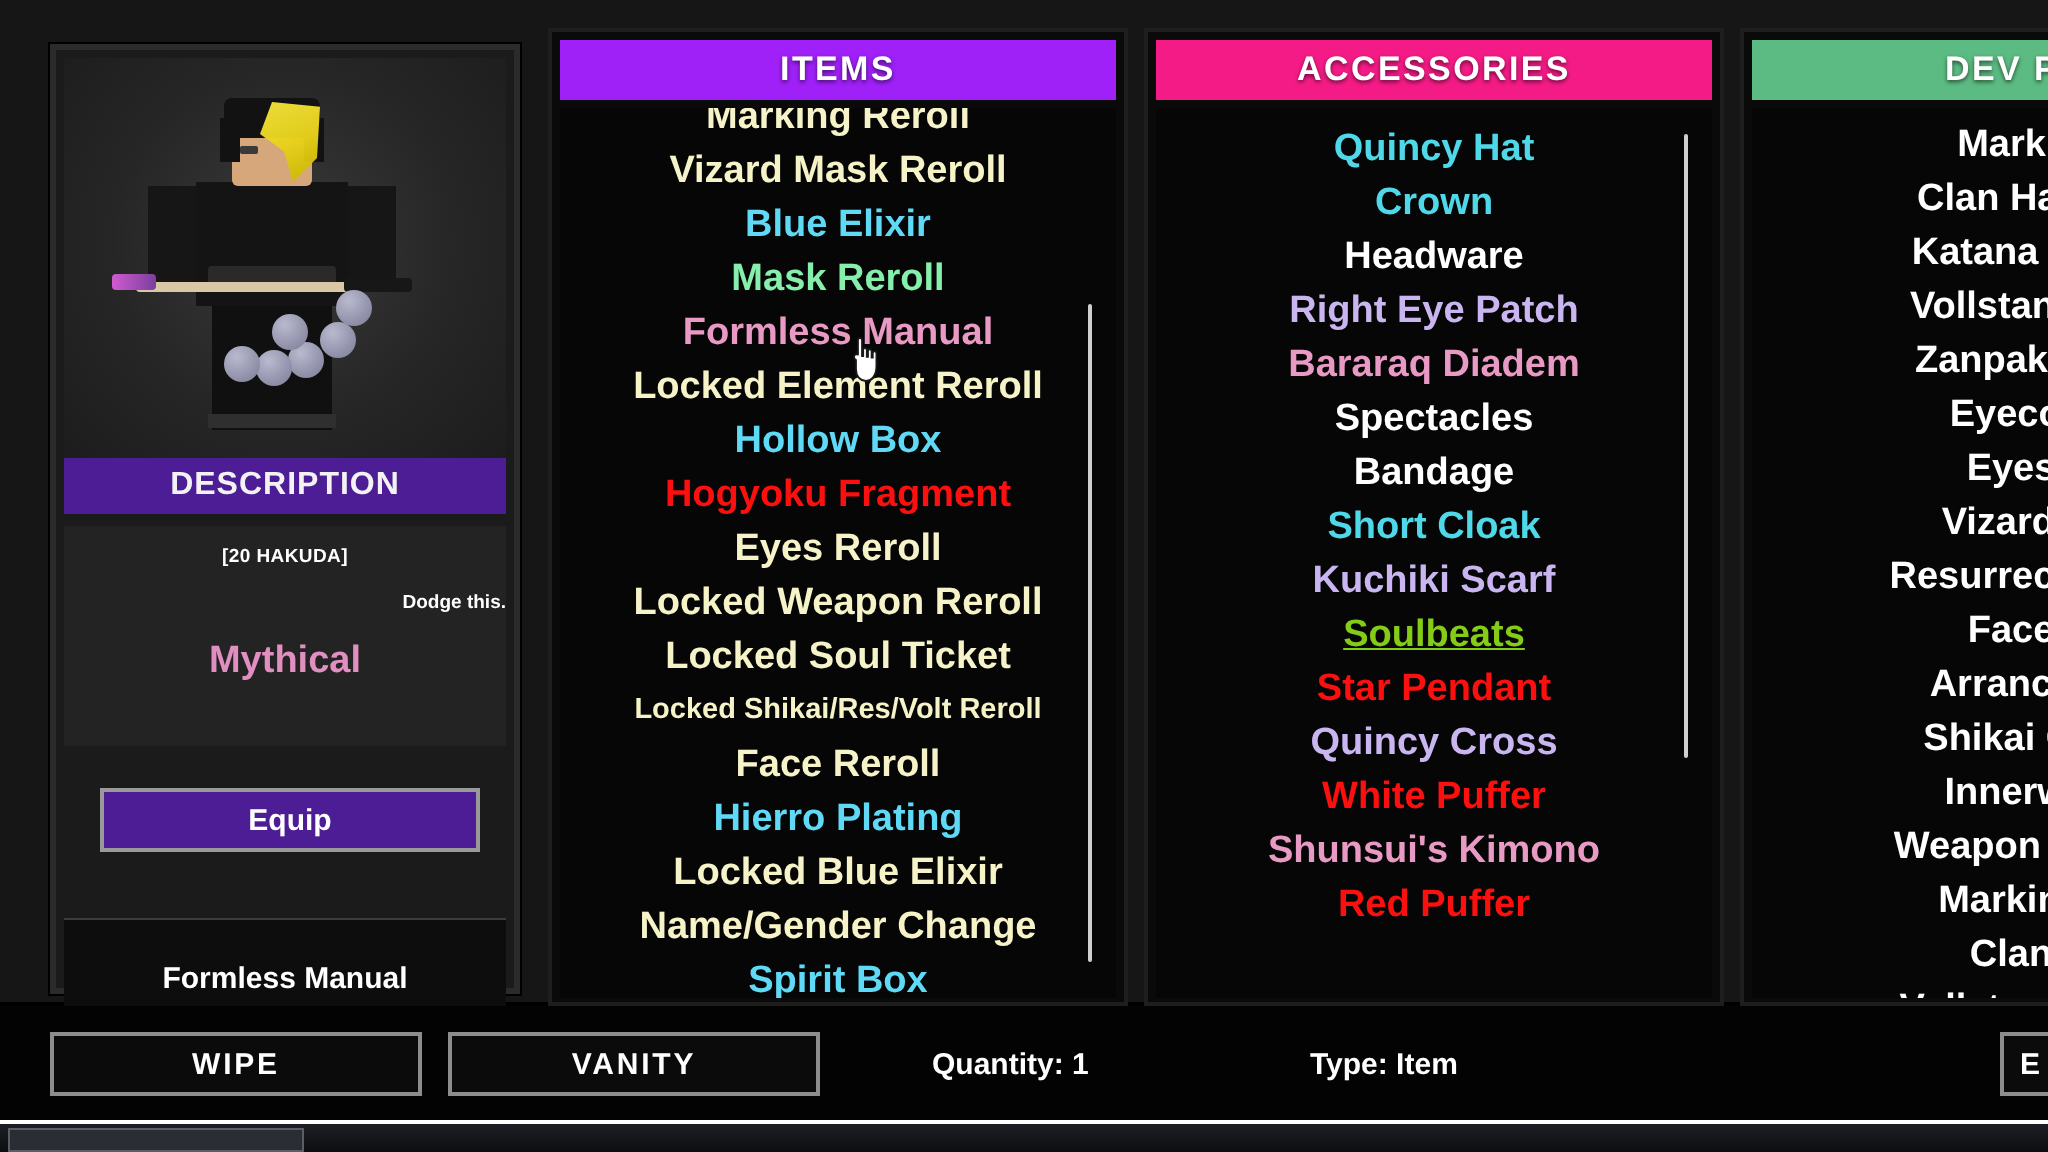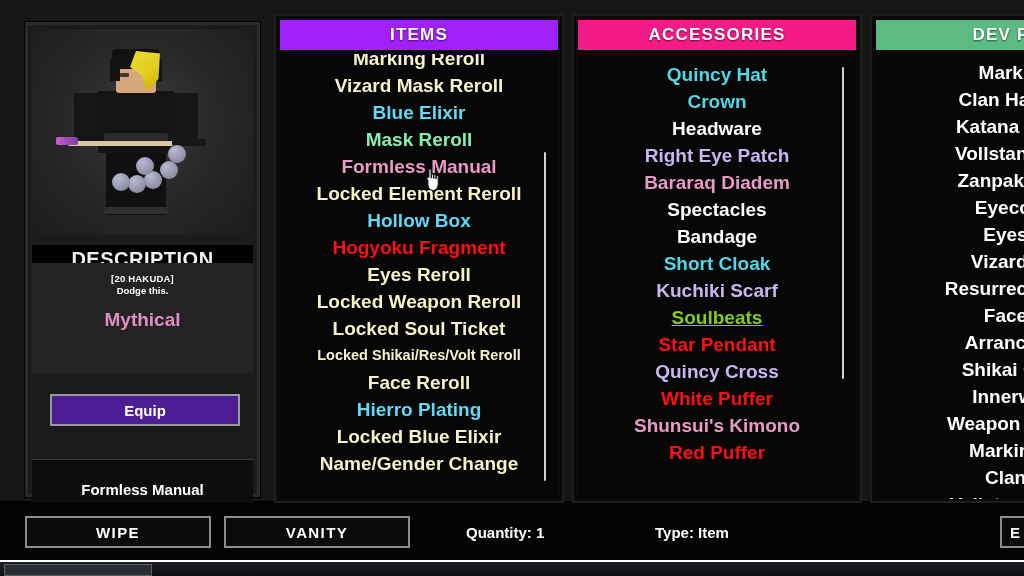--- a/index.html
+++ b/index.html
@@ -62,30 +62,30 @@
   .av-legs{left:74px;top:124px;width:60px;height:62px;background:#101010;}
   .av-belt{left:72px;top:178px;width:64px;height:7px;background:#2f2f2f;}
   .av-blade{left:36px;top:112px;width:132px;height:5px;background:#d9c7a5;border-radius:2px;}
   .av-hilt{left:24px;top:108px;width:22px;height:8px;background:linear-gradient(90deg,#d05bd0,#7a3f9e);border-radius:2px;}
   .av-sheath{left:140px;top:110px;width:34px;height:7px;background:#171717;border-radius:2px;}
   .beadchain{position:absolute;}
   .bead{position:absolute;width:18px;height:18px;border-radius:50%;
     background:radial-gradient(circle at 35% 30%,#b9b9cf,#7b7b95);}
 
   .desc-header{
-    position:absolute;left:4px;top:220px;width:221px;height:28px;
-    background:#000000;color:#f2f2f2;font-weight:bold;font-size:20px;
+    position:absolute;left:4px;top:204px;width:221px;height:28px;
+    background:#4c1d95;color:#f2f2f2;font-weight:bold;font-size:16px;
     letter-spacing:.5px;display:flex;align-items:center;justify-content:center;
   }
   .desc-body{
     position:absolute;left:4px;top:238px;width:221px;height:110px;
     background:#232323;text-align:center;padding-top:10px;
   }
   .desc-line1{color:#ffffff;font-size:9.5px;font-weight:bold;letter-spacing:.2px;}
-  .desc-line2{color:#ffffff;font-size:9.5px;font-weight:bold;margin-top:1px;}
+  .desc-line2{color:#ffffff;font-size:9.5px;font-weight:bold;margin-top:12px;text-align:right;}
   .desc-rarity{color:#e08fc0;font-size:19px;font-weight:bold;margin-top:13px;}
 
   .equip-btn{
     position:absolute;left:22px;top:369px;width:190px;height:32px;
     background:#4c1d95;border:2px solid #9a9a9a;
     color:#fff;font-size:15px;font-weight:bold;
     display:flex;align-items:center;justify-content:center;
   }
   .name-strip{
     position:absolute;left:4px;top:434px;width:221px;height:60px;
@@ -210,20 +210,21 @@
               <div class="entry" style="color: rgb(95, 217, 245); font-size: 19px; height: 27px; line-height: 27px;">Hollow Box</div>
               <div class="entry" style="color: rgb(251, 15, 15); font-size: 19px; height: 27px; line-height: 27px;">Hogyoku Fragment</div>
               <div class="entry" style="color: rgb(247, 243, 200); font-size: 19px; height: 27px; line-height: 27px;">Eyes Reroll</div>
               <div class="entry" style="color: rgb(247, 243, 200); font-size: 19px; height: 27px; line-height: 27px;">Locked Weapon Reroll</div>
               <div class="entry" style="color: rgb(247, 243, 200); font-size: 19px; height: 27px; line-height: 27px; text-align: center;">Locked Soul Ticket</div>
               <div class="entry" style="color: rgb(247, 243, 200); font-size: 14.5px; height: 27px; line-height: 27px;">Locked Shikai/Res/Volt Reroll</div>
               <div class="entry" style="color: rgb(247, 243, 200); font-size: 19px; height: 27px; line-height: 27px;">Face Reroll</div>
               <div class="entry" style="color: rgb(95, 217, 245); font-size: 19px; height: 27px; line-height: 27px;">Hierro Plating</div>
               <div class="entry" style="color: rgb(247, 243, 200); font-size: 19px; height: 27px; line-height: 27px;">Locked Blue Elixir</div>
               <div class="entry" style="color: rgb(247, 243, 200); font-size: 19px; height: 27px; line-height: 27px;">Name/Gender Change</div>
+              <div class="entry" style="color: rgb(95, 217, 245); font-size: 19px; height: 27px; line-height: 27px;">Spirit Box</div>
             </div>
             <div class="scrollbar" style="right: 12px; top: 22%; height: 74%;"></div>
           </div>
         </div>
         <div class="col" style="left: 572px; width: 290px;">
           <div class="col-head" style="background: rgb(245, 27, 134);">ACCESSORIES</div>
           <div class="col-list">
             <div style="position: absolute; left: 0px; right: 0px; top: 7px;">
               <div class="entry" style="color: rgb(79, 216, 232); font-size: 19px; height: 27px; line-height: 27px;">Quincy Hat</div>
               <div class="entry" style="color: rgb(79, 216, 232); font-size: 19px; height: 27px; line-height: 27px;">Crown</div>

